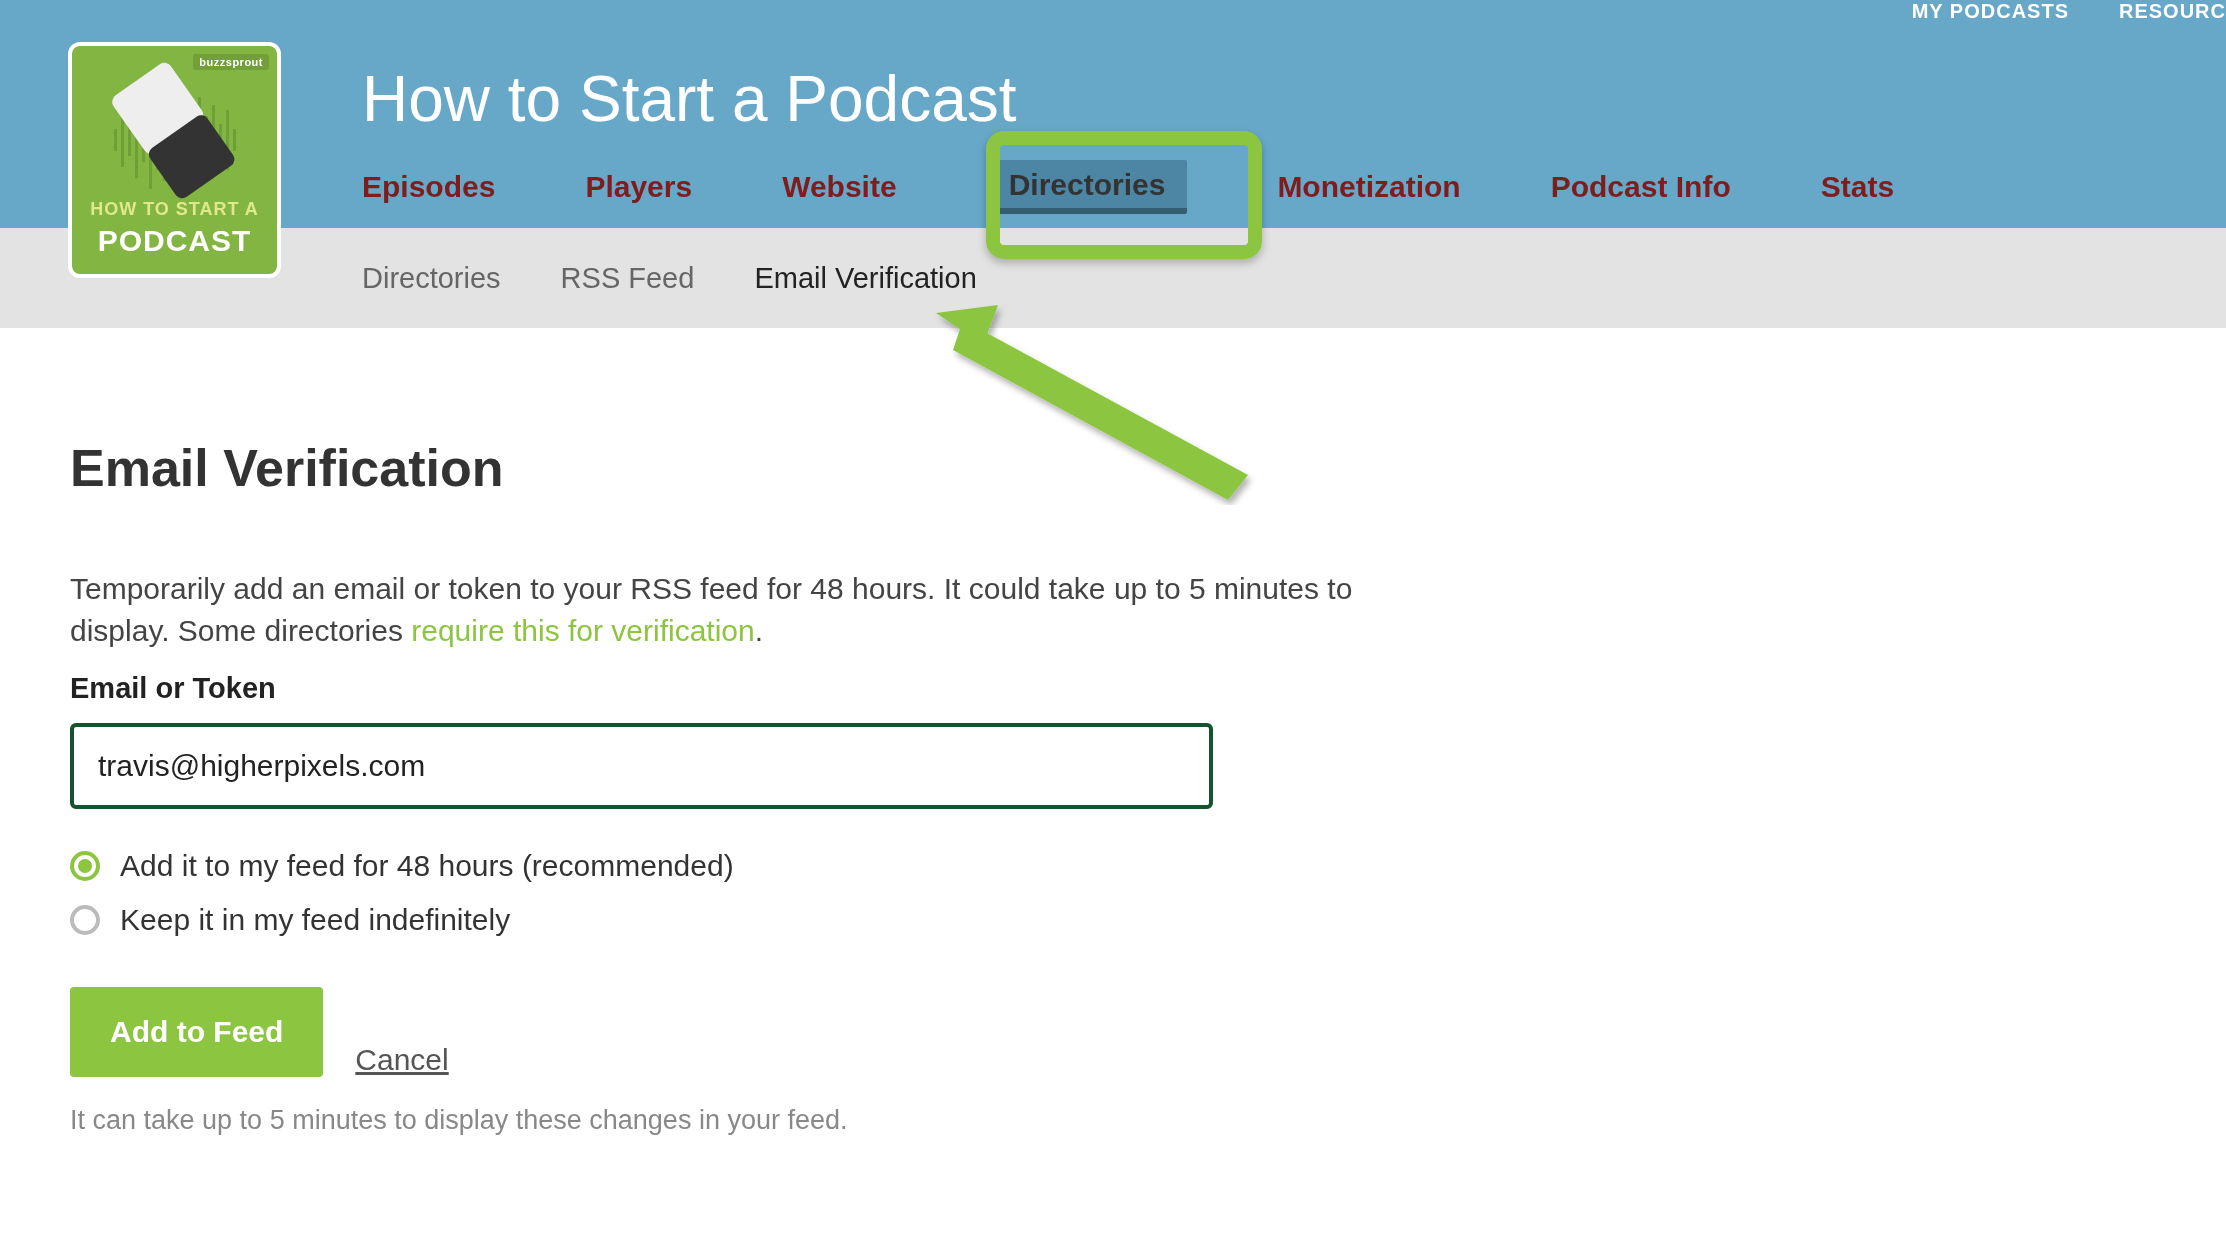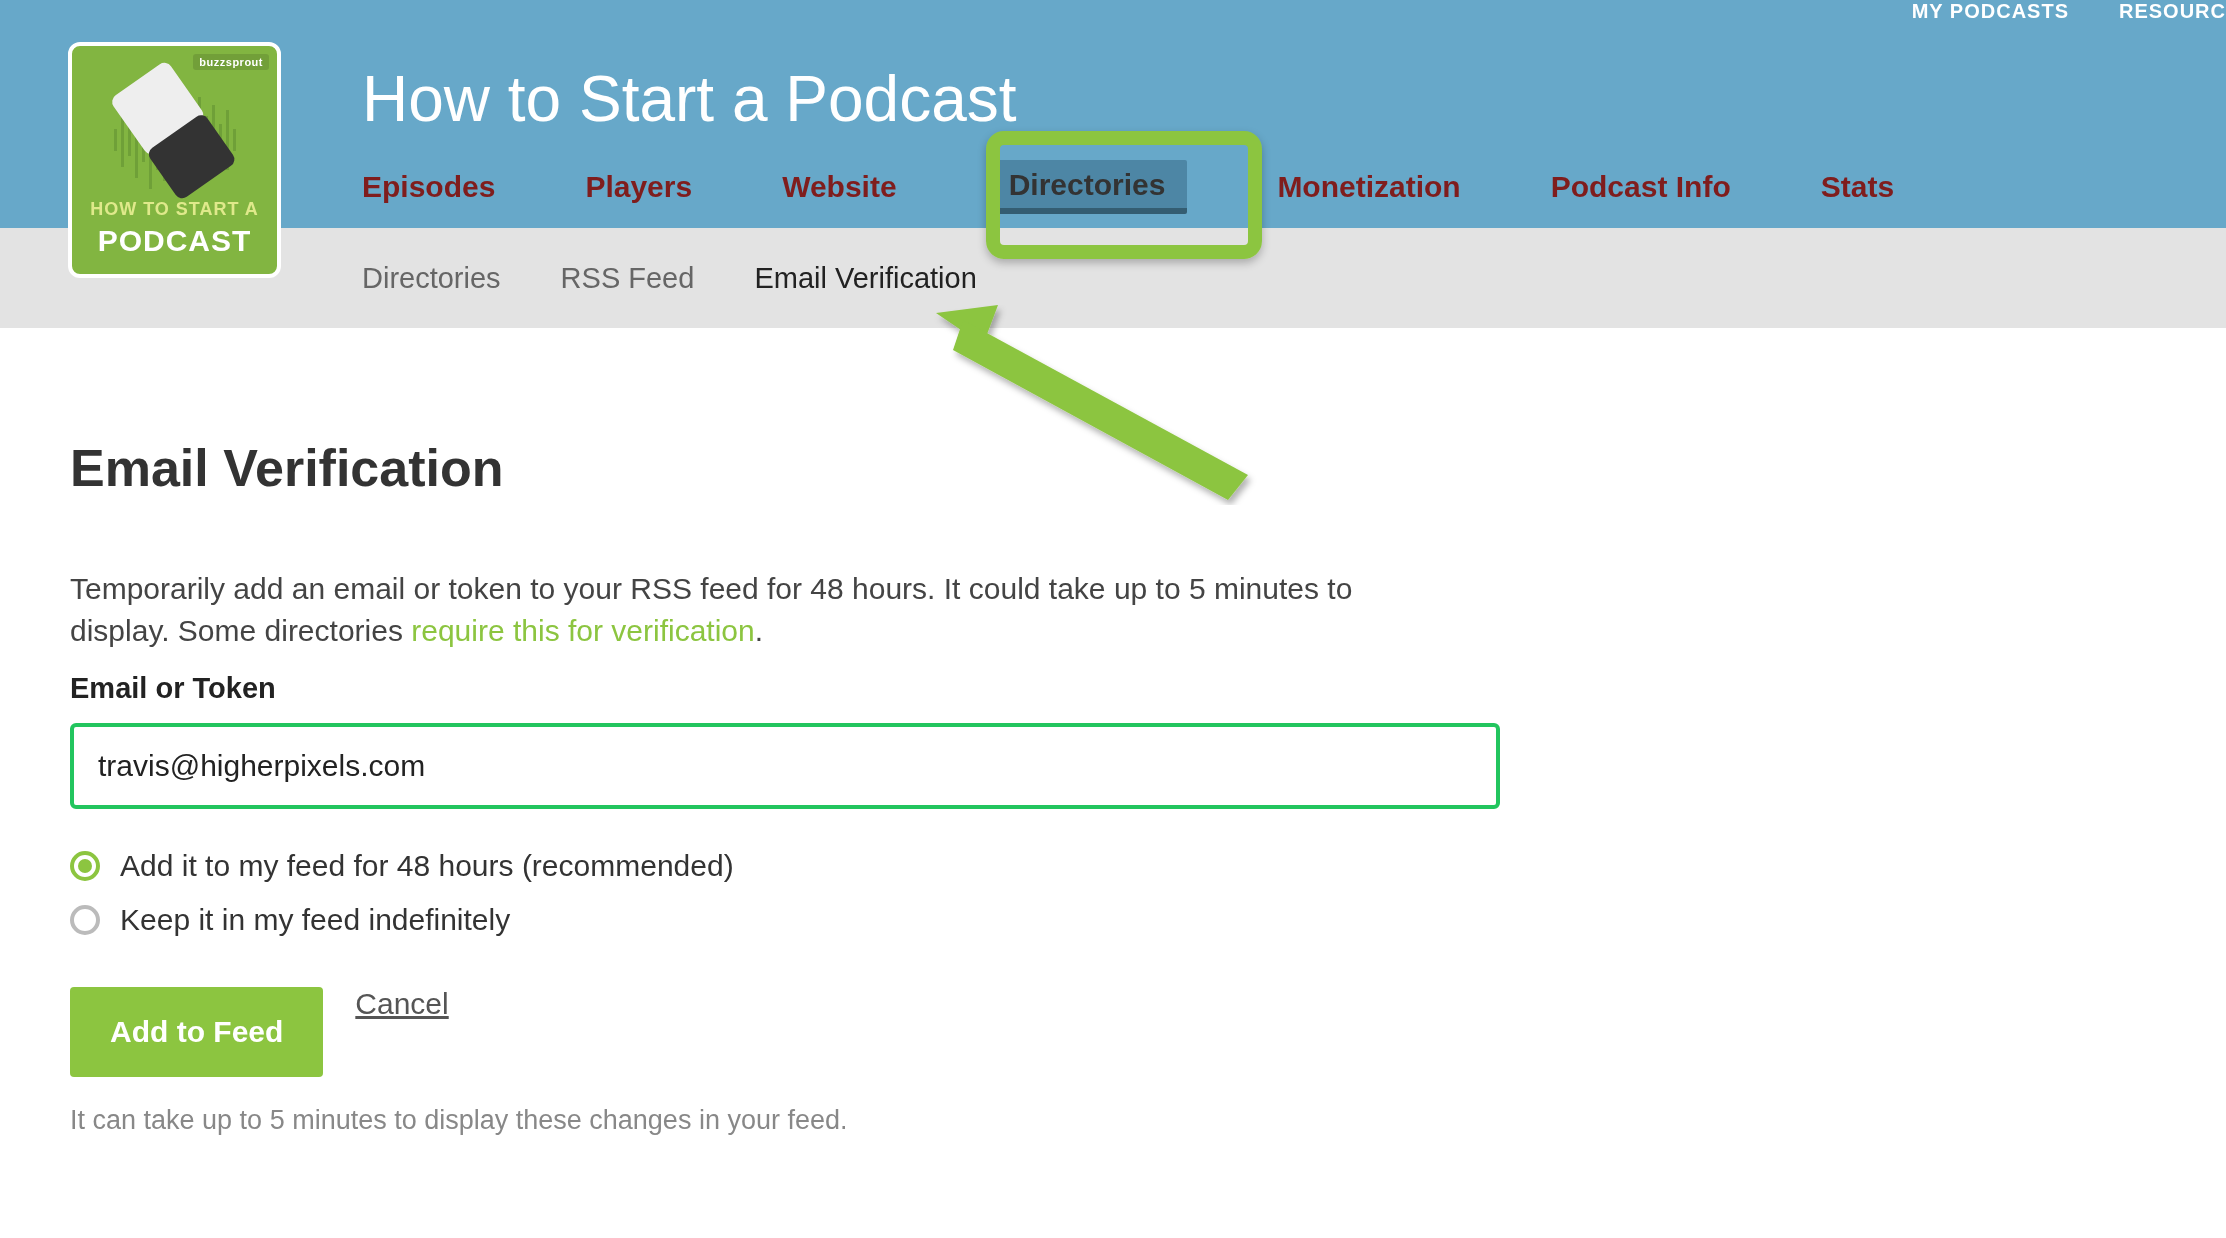--- a/index.html
+++ b/index.html
@@ -165,23 +165,23 @@
   }
   .desc a { color: #8cc540; text-decoration: none; }
   label.field-label {
     display: block;
     font-size: 29px;
     font-weight: 700;
     color: #222;
     margin-bottom: 18px;
   }
   .text-input {
-    width: 1430px;
+    width: 1143px;
     height: 86px;
-    border: 4px solid #22c55e;
+    border: 4px solid #14532d;
     border-radius: 6px;
     font-size: 30px;
     padding: 0 24px;
     color: #222;
     outline: none;
     margin-bottom: 40px;
     font-family: inherit;
   }
   .radio-row {
     display: flex;
@@ -202,21 +202,21 @@
   }
   .radio-outer.unchecked { border-color: #bbb; }
   .radio-inner {
     width: 14px; height: 14px;
     background: #8cc540;
     border-radius: 50%;
   }
   .actions {
     margin-top: 50px;
     display: flex;
-    align-items: flex-start;
+    align-items: flex-end;
     gap: 32px;
   }
   .btn-primary {
     background: #8cc540;
     color: #fff;
     font-size: 30px;
     font-weight: 600;
     border: none;
     padding: 28px 40px;
     border-radius: 4px;

